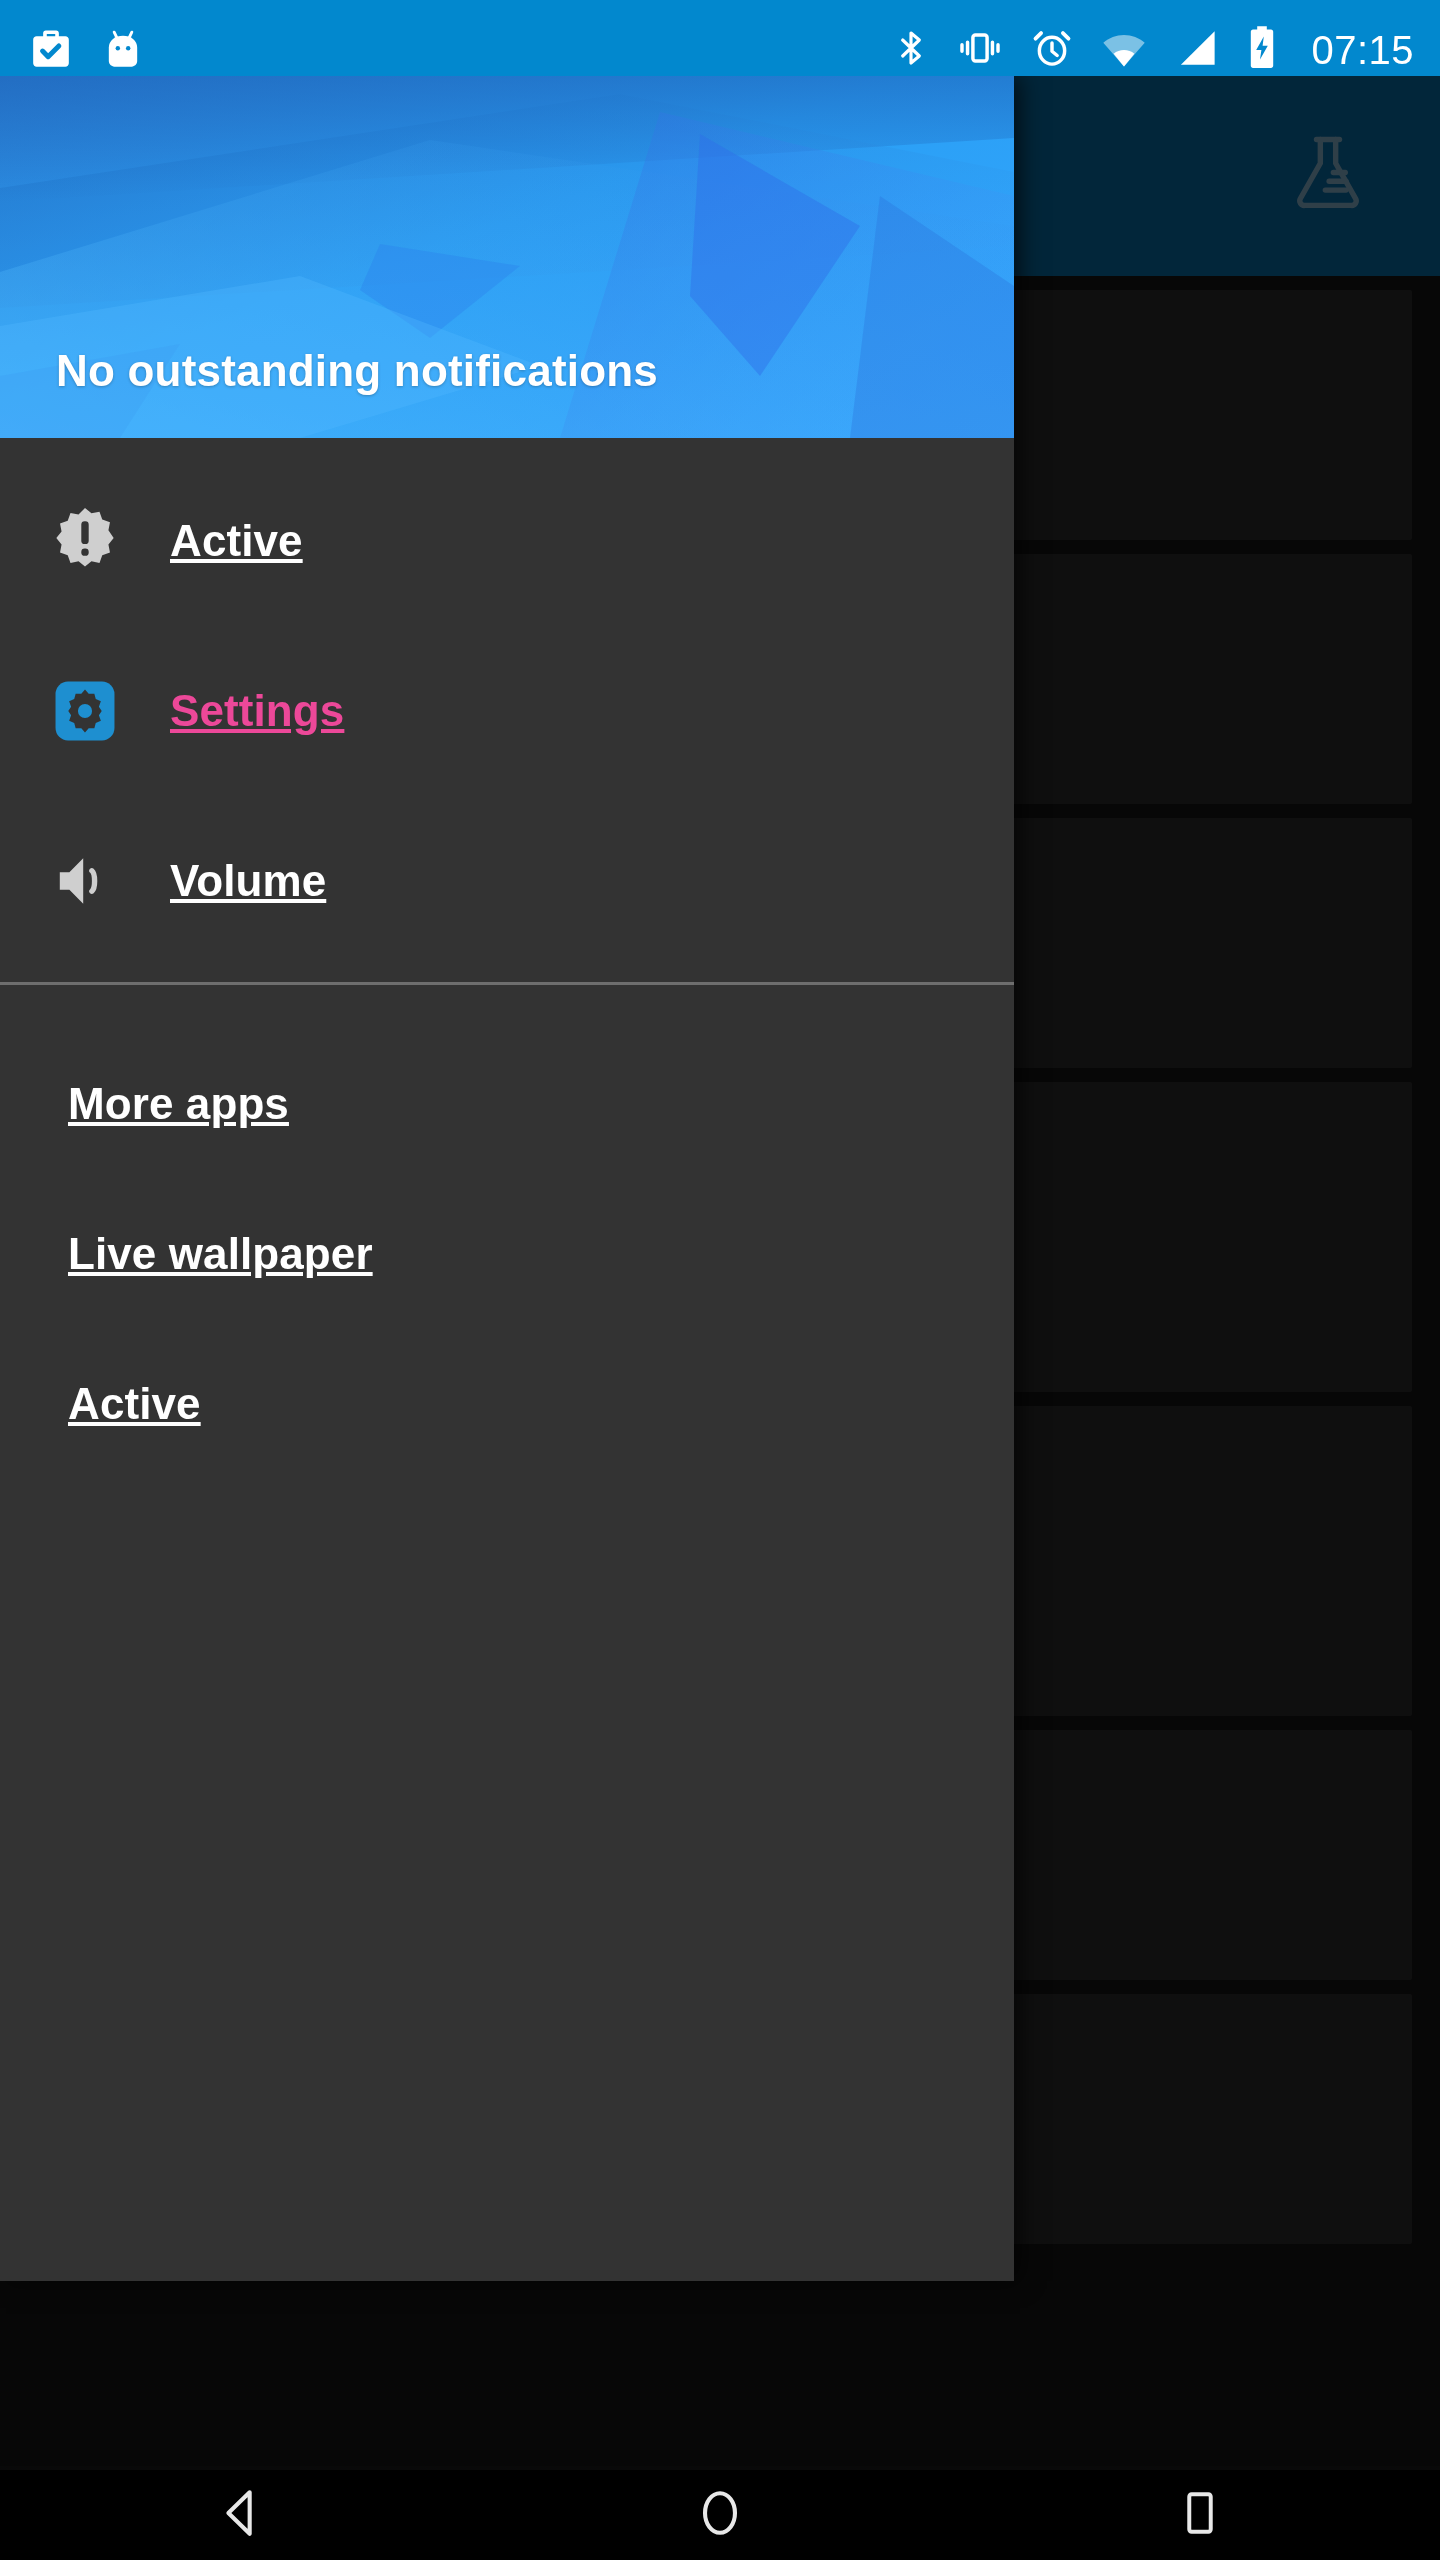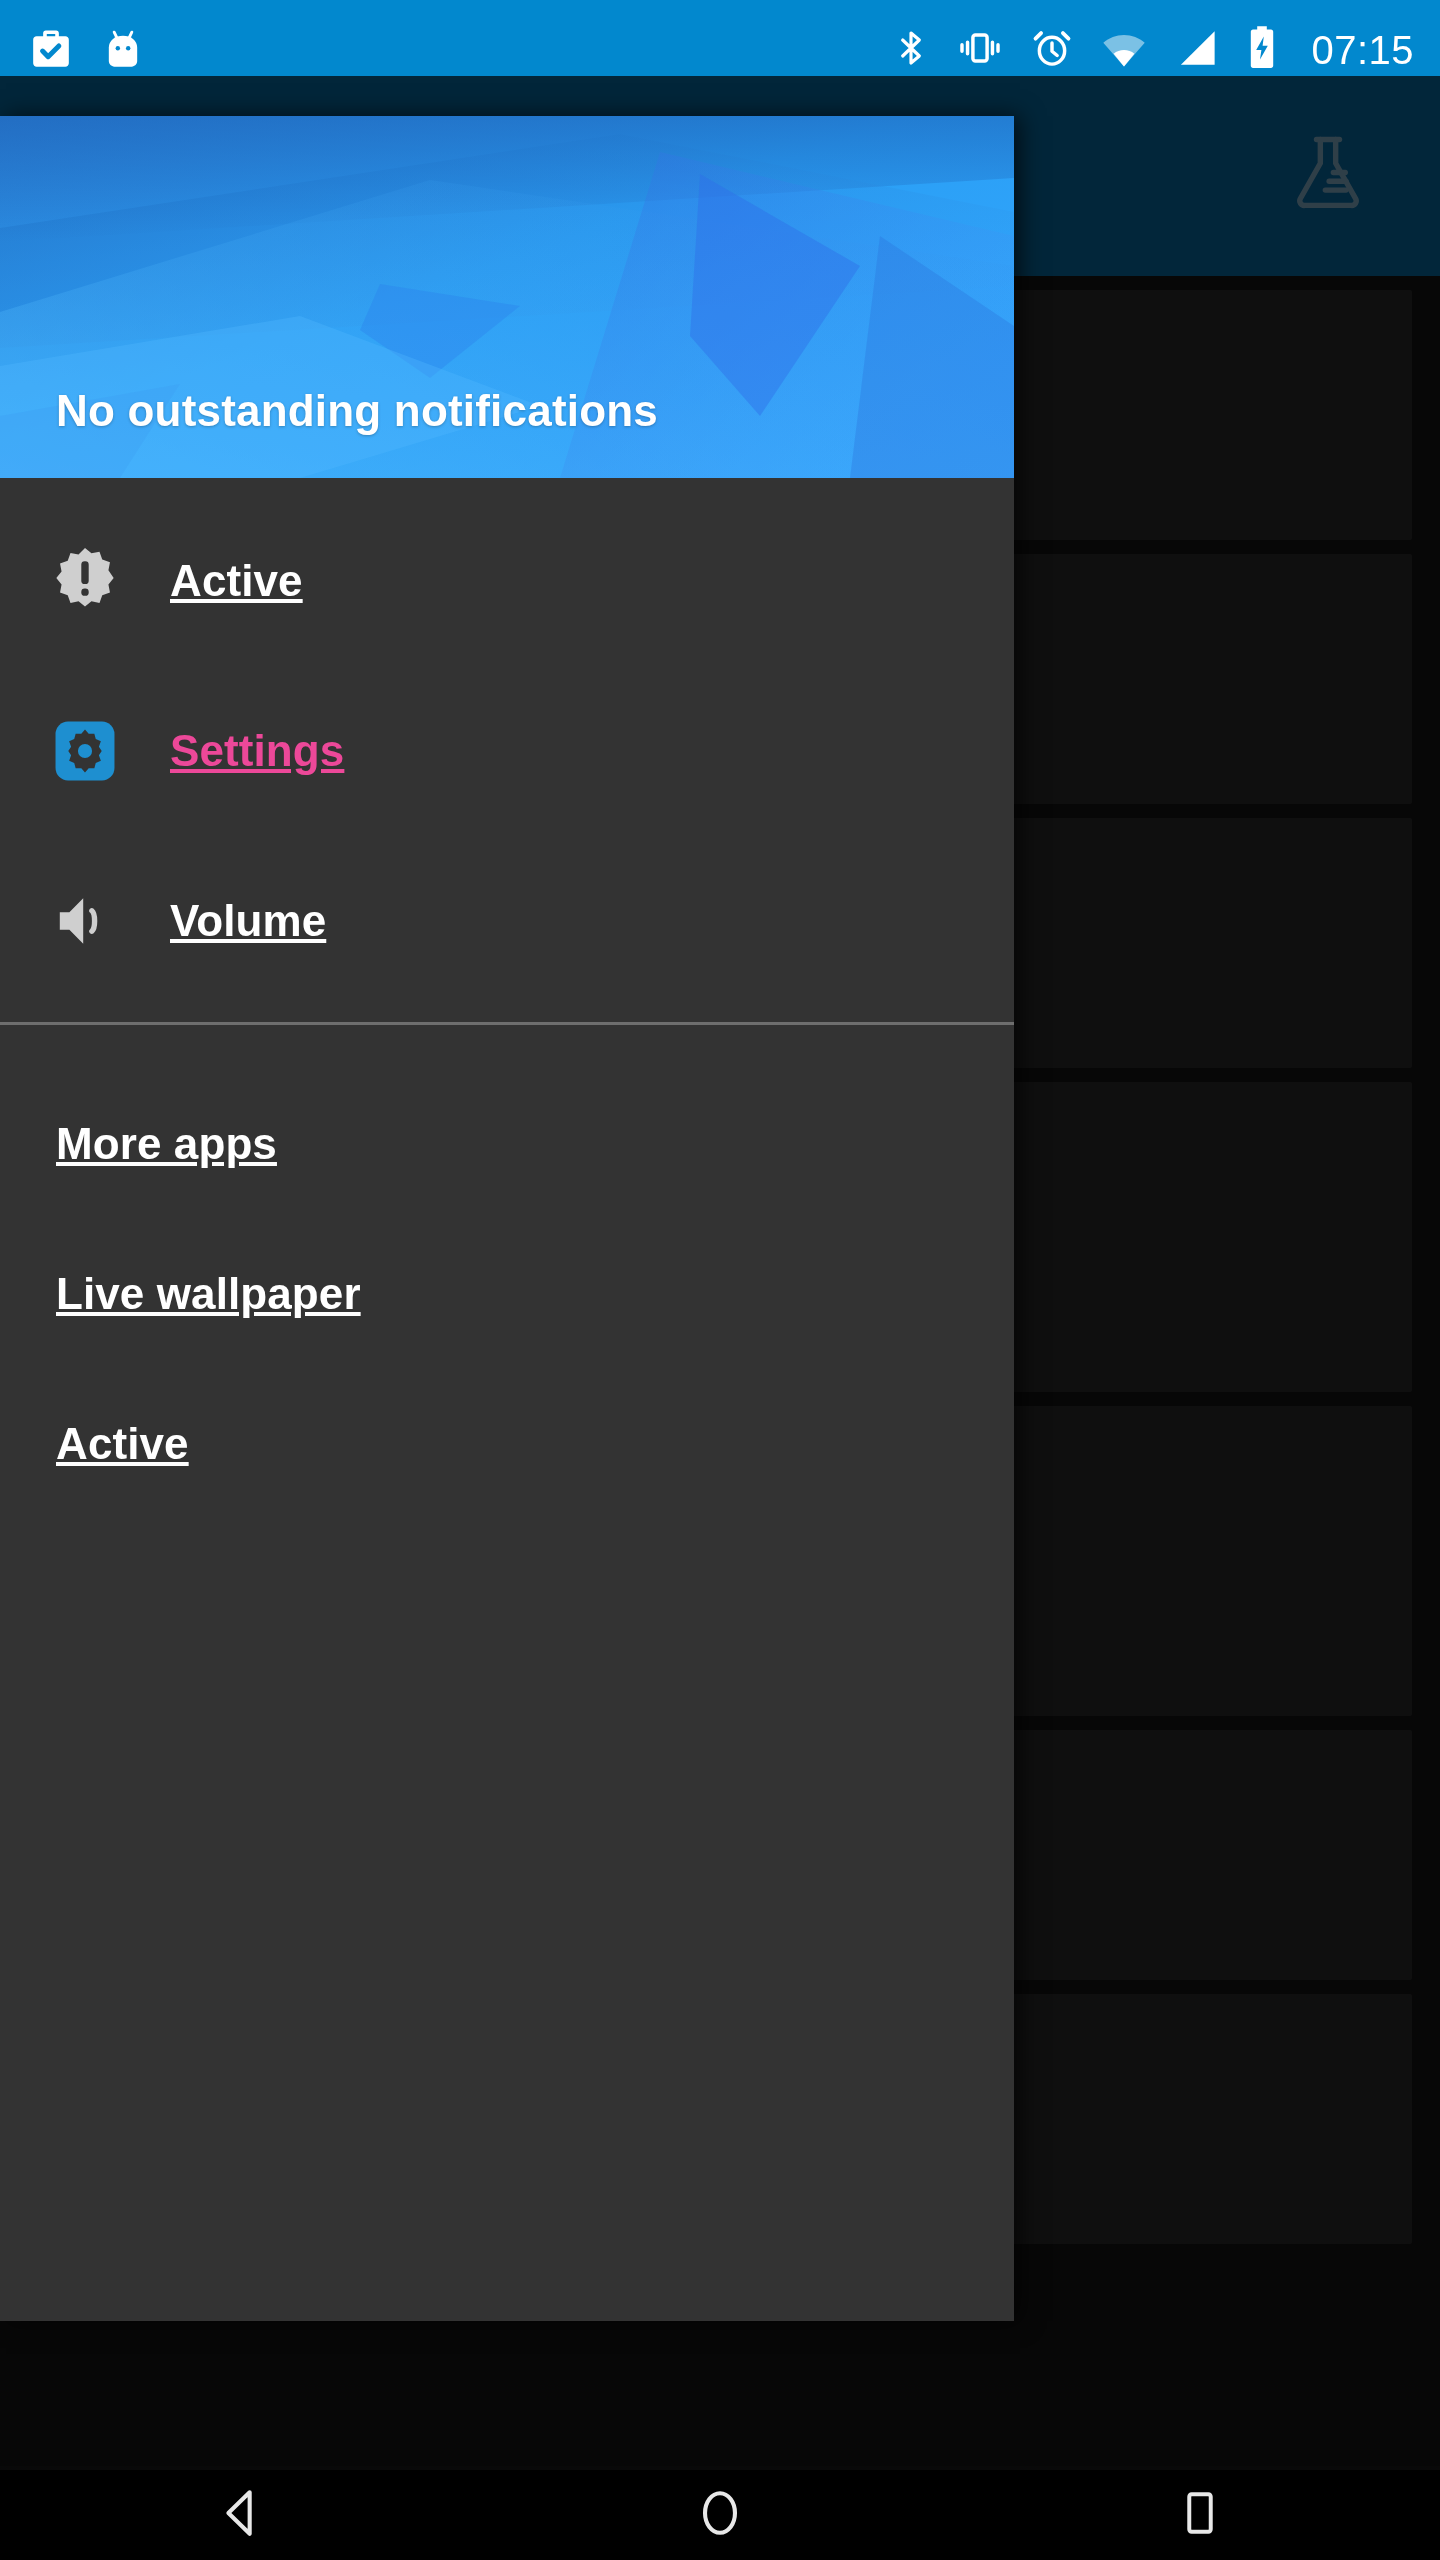--- a/index.html
+++ b/index.html
@@ -35,21 +35,20 @@
   .card.tall { min-height:310px; }
 
   
   #scrim { position:absolute; left:0; top:76px; width:1440px; height:2394px; background:rgba(0,0,0,0.45); z-index:20; }
 
   
   #drawer {
     position:absolute; left:0; top:76px; width:1014px; height:2205px;
     background:#333333; z-index:30; overflow:hidden;
     box-shadow: 6px 0 22px rgba(0,0,0,0.65);
-    margin-top: 40px;
   }
 
   
   #drawer-header {
     position:relative; width:1014px; height:362px; overflow:hidden;
     background:#2196f3;
   }
   #drawer-header .art { position:absolute; inset:0; }
   #drawer-header-title {
     position:absolute; left:56px; bottom:42px; color:#ffffff;
@@ -62,21 +61,21 @@
   .dr-item {
     display:flex; align-items:center; height:170px; padding-left:0;
     cursor:pointer;
   }
   .dr-icon-wrap { width:170px; display:flex; align-items:center; justify-content:center; flex:none; }
   .dr-label { font-size:44px; color:#ffffff; font-weight:bold; letter-spacing:0.1px;text-decoration:underline; }
   .dr-item.selected .dr-label { color:#ec4899; }
 
   #drawer-divider { height:3px; background:#6e6e6e; margin:0; width:1014px; }
 
-  .dr-group2 { padding-top:44px; }
+  .dr-group2 { padding-top:44px;padding-left:12px; }
   .dr-item2 { display:flex; align-items:center; height:150px; padding-left:56px; cursor:pointer; }
   .dr-item2 .dr-label { font-size:44px; }
 
   
   #nav-bar {
     position:absolute; left:0; bottom:0; width:1440px; height:90px;
     background:#000; display:flex; align-items:center; z-index:70;
   }
   .nav-btn { flex:1; display:flex; align-items:center; justify-content:center; cursor:pointer; }
 </style>

